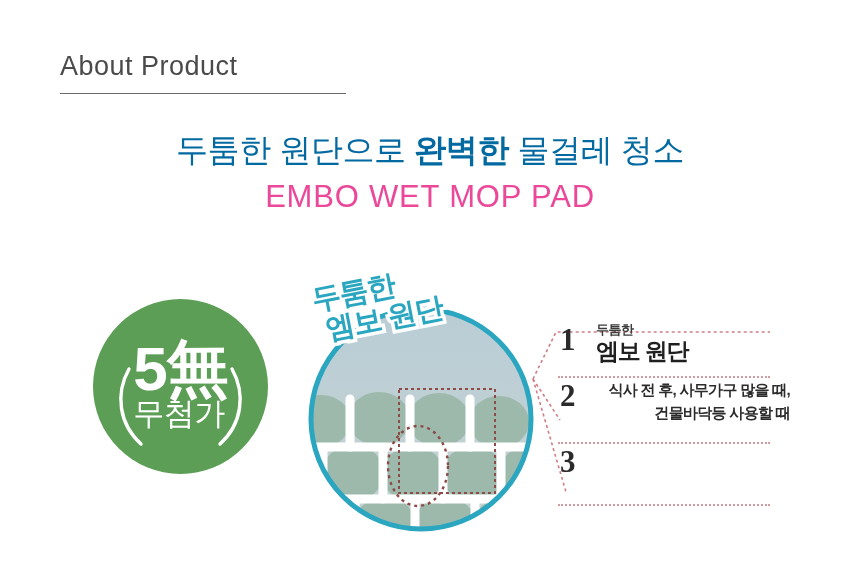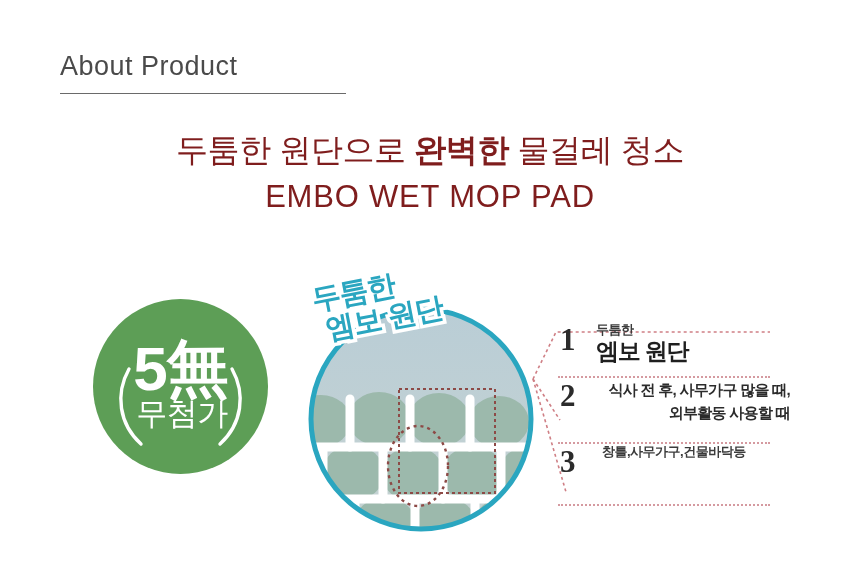--- a/index.html
+++ b/index.html
@@ -19,40 +19,40 @@
     font-size:27px;font-weight:400;letter-spacing:.5px;
     color:#4a4a4a;line-height:1.1;white-space:nowrap;
   }
   .section-head .rule{
     margin-top:11px;height:1px;width:286px;background:#6a6a6a;
   }
 
   
   .headline{position:absolute;left:0;top:130px;width:860px;text-align:center;}
   .headline .kr{
-    font-size:32px;font-weight:400;color:#7f1d1d;letter-spacing:-.4px;
+    font-size:32px;font-weight:400;color:#0369a1;letter-spacing:-.4px;
     line-height:1.25;white-space:nowrap;text-align:center;
   }
   .headline .kr b{font-weight:700;}
   .headline .en{
     margin-top:9px;
-    font-size:31px;font-weight:400;color:#7f1d1d;letter-spacing:.8px;
+    font-size:31px;font-weight:400;color:#ec4899;letter-spacing:.8px;
     line-height:1.15;white-space:nowrap;
   }
 
   
   .badge-wrap{position:absolute;left:93px;top:299px;width:175px;}
   .badge{
     position:relative;width:175px;height:175px;border-radius:50%;
     background:#5d9e56;
     display:flex;align-items:center;justify-content:center;
   }
   .badge svg{position:absolute;left:0;top:0;}
   .badge .stack{
-    position:relative;z-index:2;text-align:right;color:#ffffff;
+    position:relative;z-index:2;text-align:left;color:#ffffff;
     margin-top:-4px;
   }
   .badge .big{
     font-size:62px;font-weight:700;line-height:.95;letter-spacing:-1px;
     white-space:nowrap;
   }
   .badge .big .num{font-family:"Liberation Sans",sans-serif;}
   .badge .sub{
     font-size:31px;font-weight:400;letter-spacing:-.5px;
     line-height:1;
@@ -208,25 +208,24 @@
     <div class="feature f1">
       <div class="num">1</div>
       <div class="small">두툼한</div>
       <div class="large">엠보 원단</div>
     </div>
     <div class="dotdiv"></div>
 
     <div class="feature f2">
       <div class="num">2</div>
       <div class="body">식사 전 후, 사무가구 많을 때,</div>
-      <div class="body">외부활동 사용할 때</div>
+      <div class="body">건물바닥등 사용할 때</div>
     </div>
     <div class="dotdiv"></div>
 
     <div class="feature f3">
       <div class="num">3</div>
-      <div class="small">창틀,사무가구,건물바닥등</div>
     </div>
     <div class="dotdiv"></div>
 
   </div>
 
 </div>
 
 </body></html>

